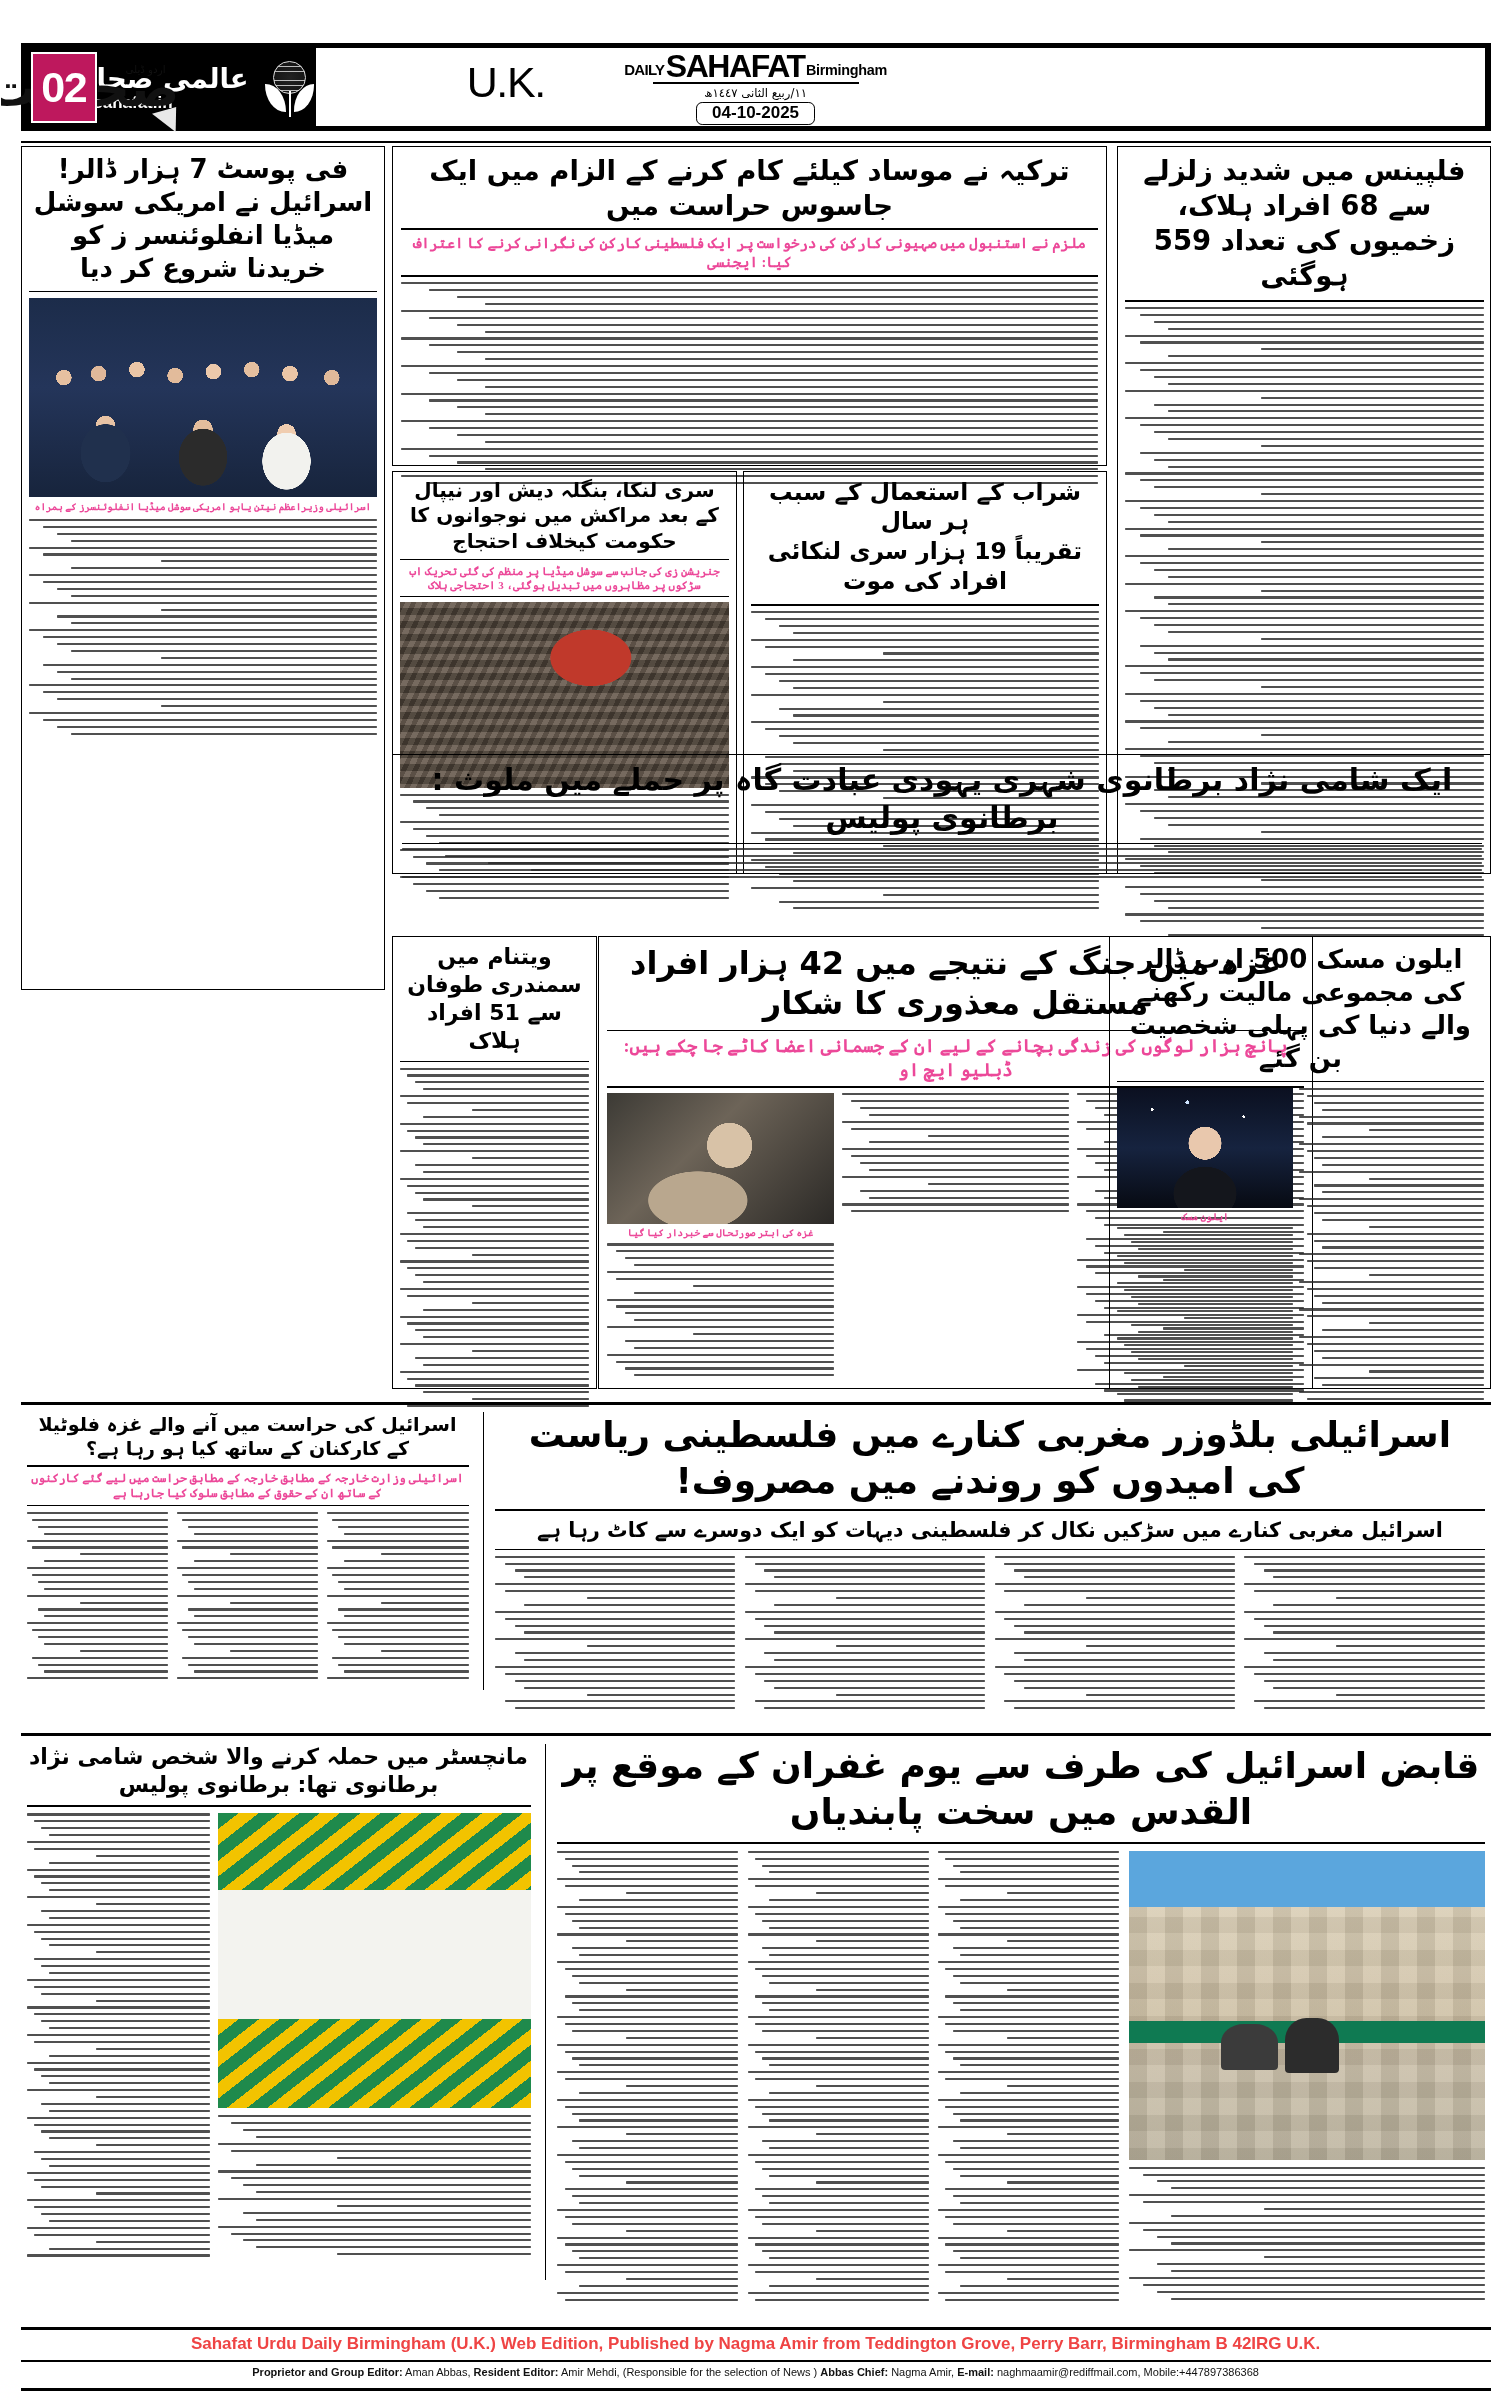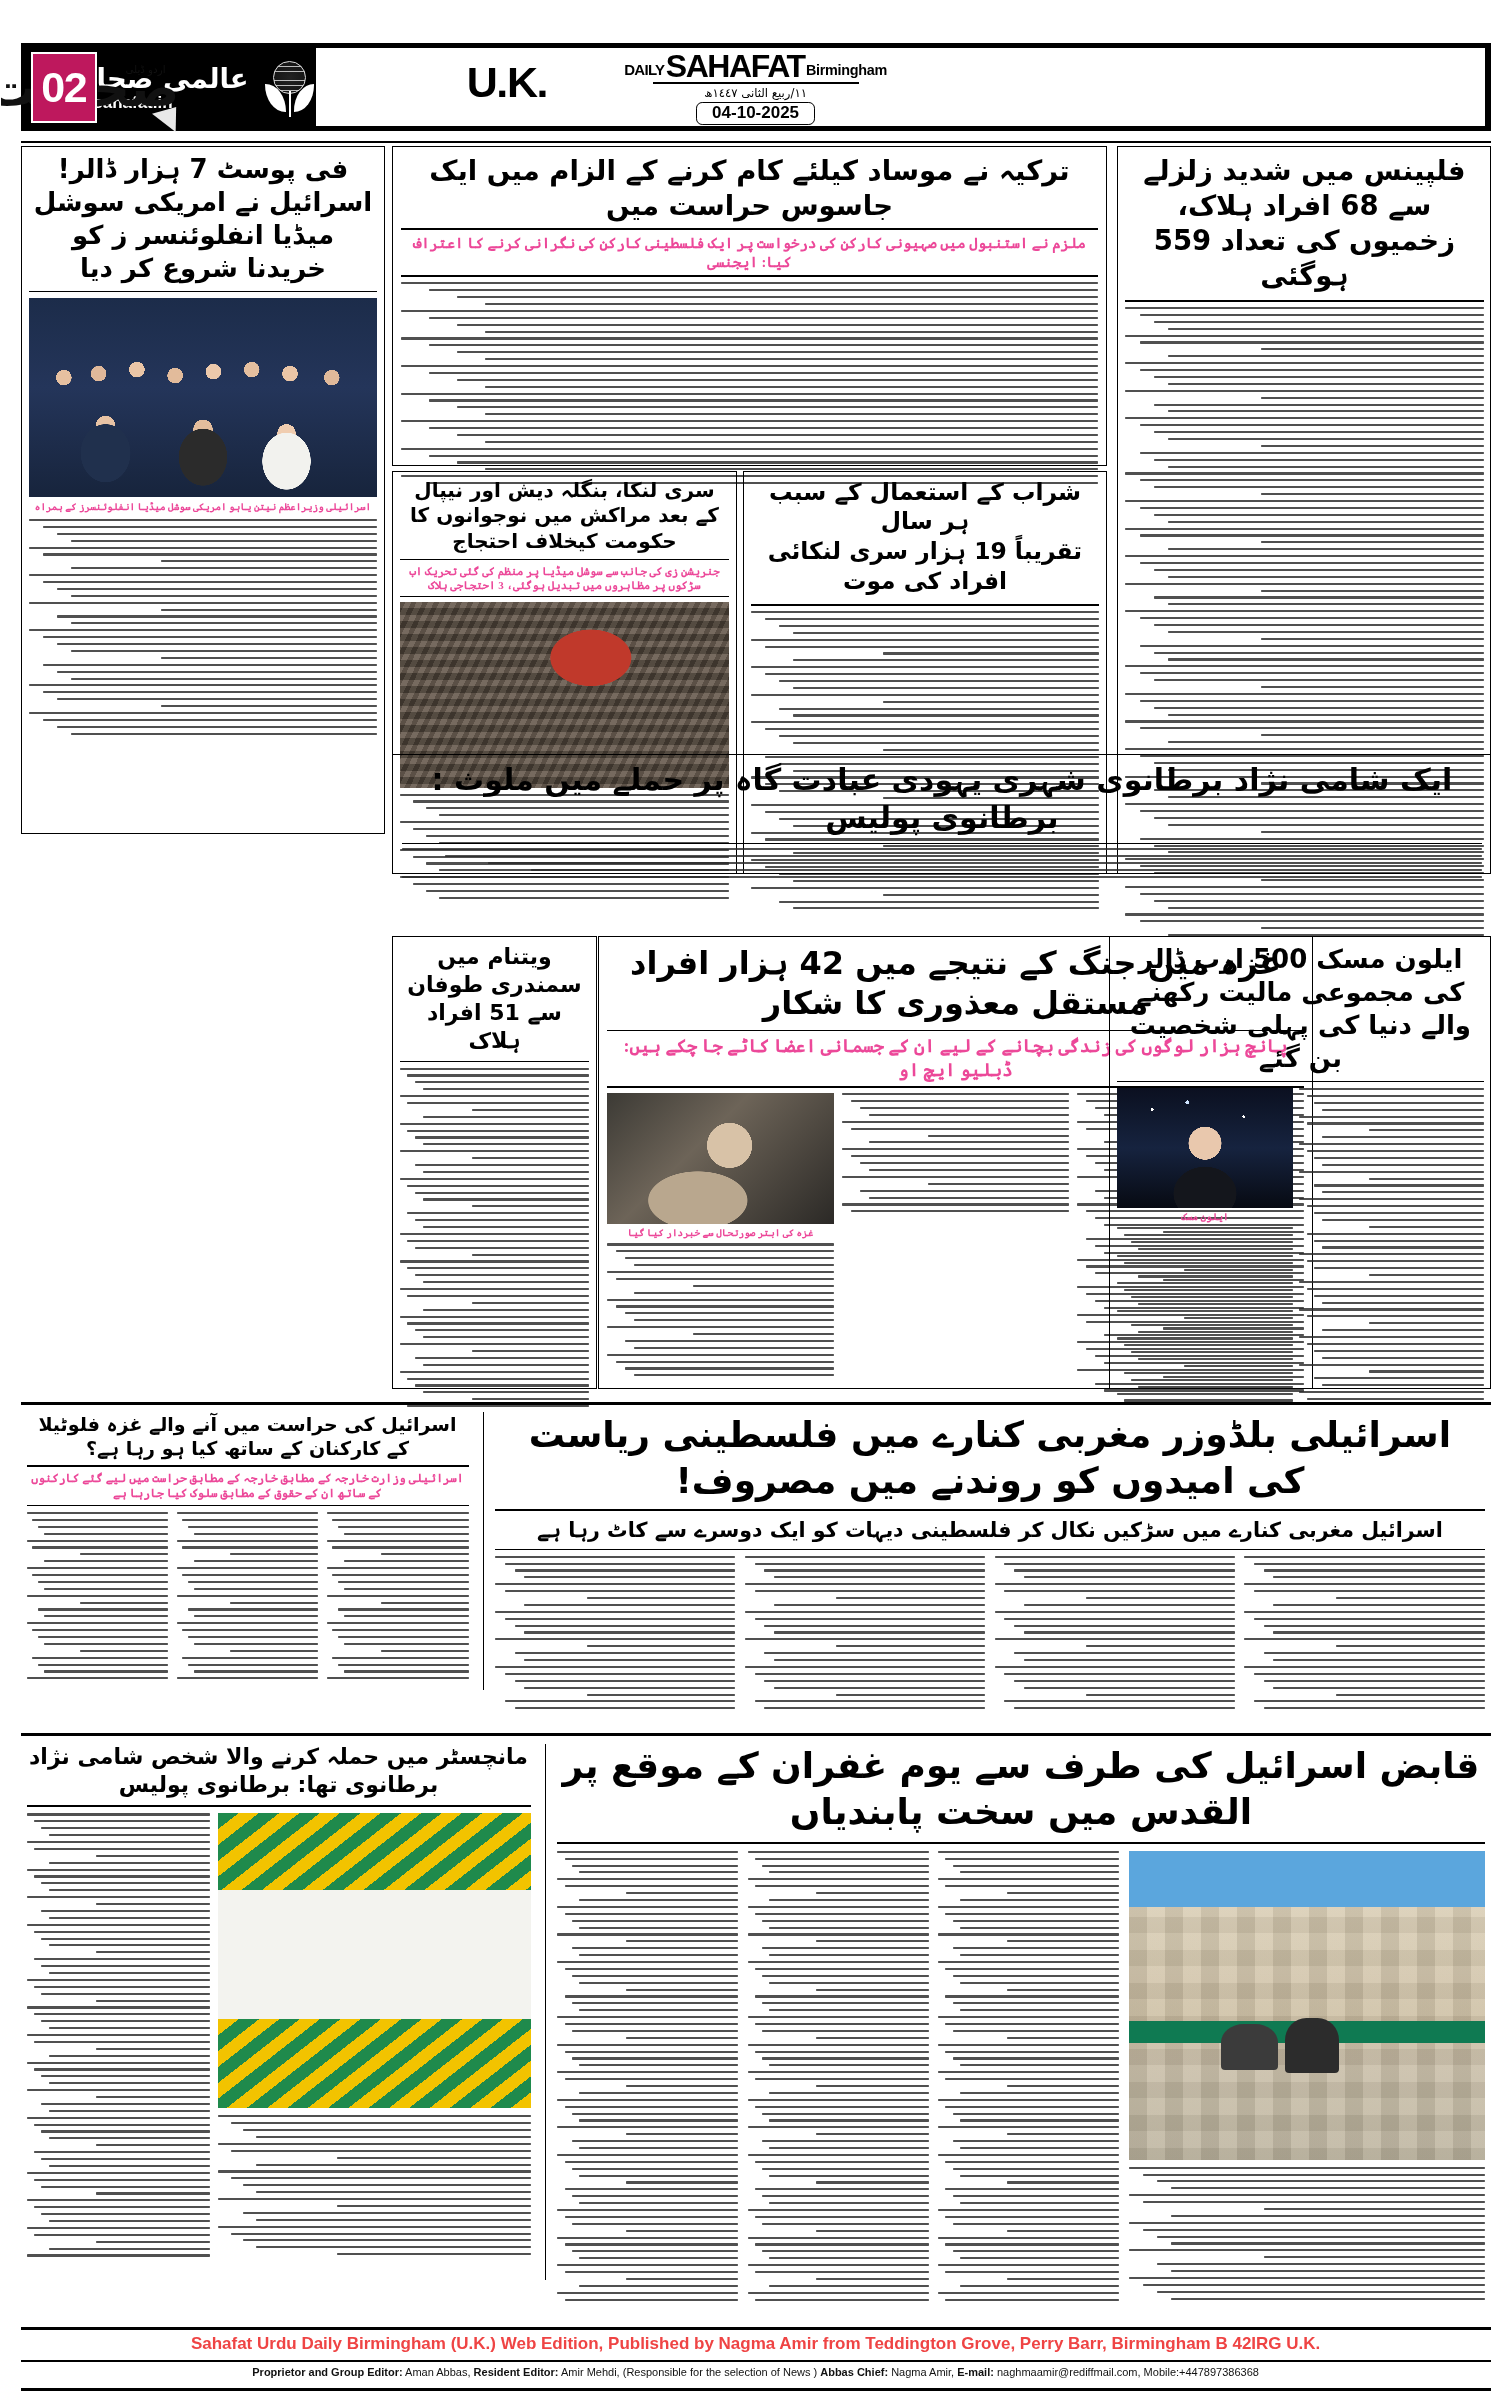--- a/index.html
+++ b/index.html
@@ -49,21 +49,21 @@
   .mh-bham { font-family:"Liberation Sans", sans-serif; font-weight:bold; font-size:14.4px;
              padding-bottom:3.4px; letter-spacing:-0.3px;}
   .mh-rule { width: 206px; height:2.1px; background:#000; margin: 0.7px 0 1.4px 0; }
   .mh-hijri { font-size:11.7px; direction:rtl; font-family:"DejaVu Sans", sans-serif; }
   .mh-date {
     margin-top:2.1px; border:1.4px solid #000; border-radius:6.2px; padding:0.7px 15px;
     font-family:"Liberation Sans", sans-serif; font-weight:bold; font-size:17px; direction:ltr;
   }
   .mh-uk {
     position:absolute; left: 440px; top: 9.6px;
-    font-family:"Liberation Sans", sans-serif; font-weight:bold; font-size:43px;
+    font-family:"Liberation Sans", sans-serif; font-weight:normal; font-size:43px;
     letter-spacing:-1.4px; direction:ltr;
   }
   .mh-right-brand {
     position:absolute; left:0px; top:0px; width:289px; height:81px;
     background:#000; color:#fff; display:flex; align-items:center; justify-content:flex-start;
   }
   .mh-globe {
     width:52px; height:59px; position:relative; margin-left:9.6px; flex:none;
   }
   .mh-globe .ball {
@@ -372,21 +372,21 @@
         <i></i>
         <i></i>
         <i></i>
         <i></i>
         <i></i>
         <i></i>
         <i></i>
       </div>
   </div>
 
-  <div class="box bord" style="right:1127px; top:146px; width:364px; height:688px; padding:5.5px 6.9px;">
+  <div class="box bord" style="right:1127px; top:146px; width:364px; height:844px; padding:5.5px 6.9px;">
     <div class="hl" style="font-size:26px;">فی پوسٹ 7 ہزار ڈالر! اسرائیل نے امریکی سوشل میڈیا انفلوئنسر ز کو خریدنا شروع کر دیا</div>
     <div class="hr1" style="margin:5.5px 0 4.1px 0;"></div>
     <div class="photo ph-netanyahu" style="position:relative; width:100%; height:199px; margin:5.5px 0 4.1px 0;"></div>
     <div class="sub" style="font-size:9.6px;">اسرائیلی وزیراعظم نیتن یاہو امریکی سوشل میڈیا انفلوئنسرز کے ہمراہ</div>
     <div class="faux short" style="height:220px; margin-top:5.5px;">
         <i></i>
         <i></i>
         <i></i>
         <i></i>
         <i></i>

